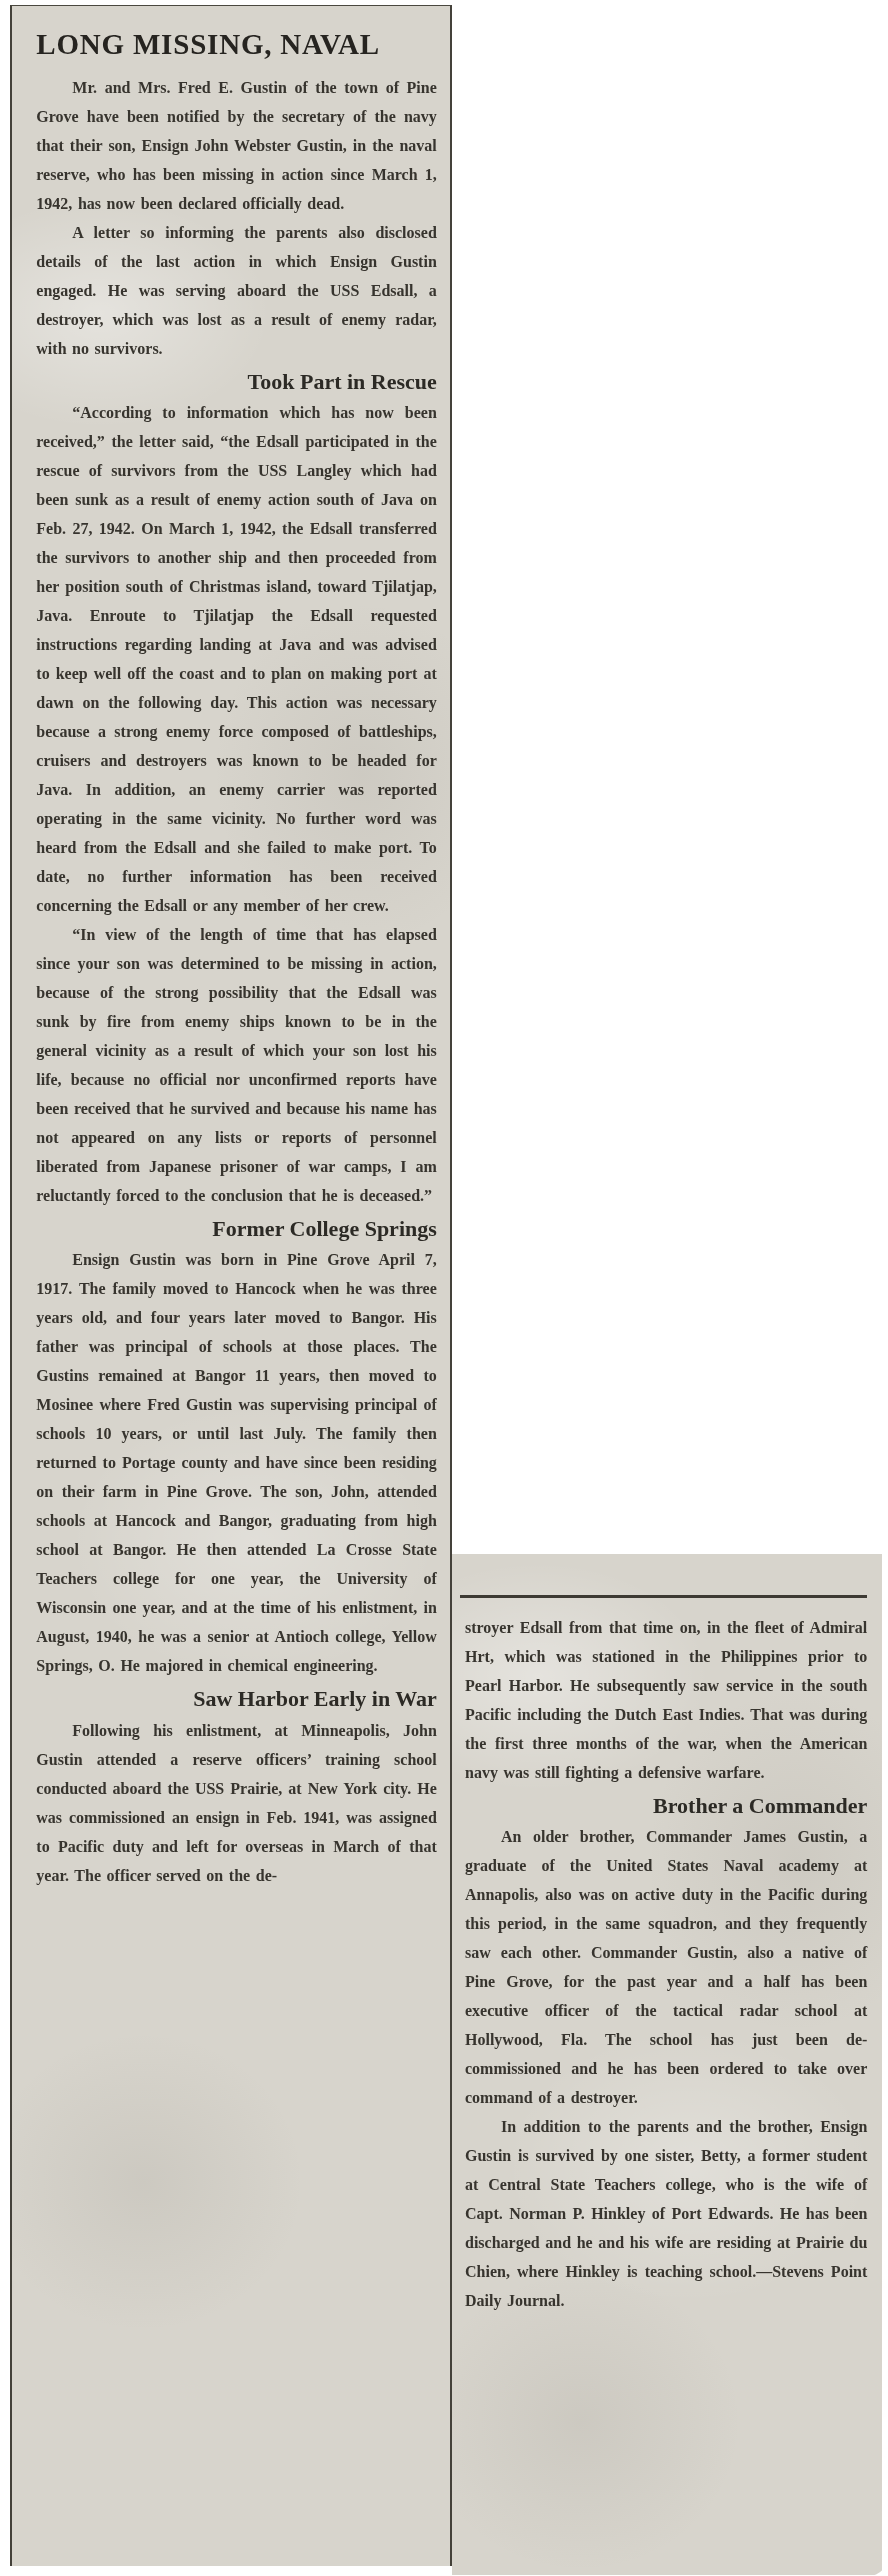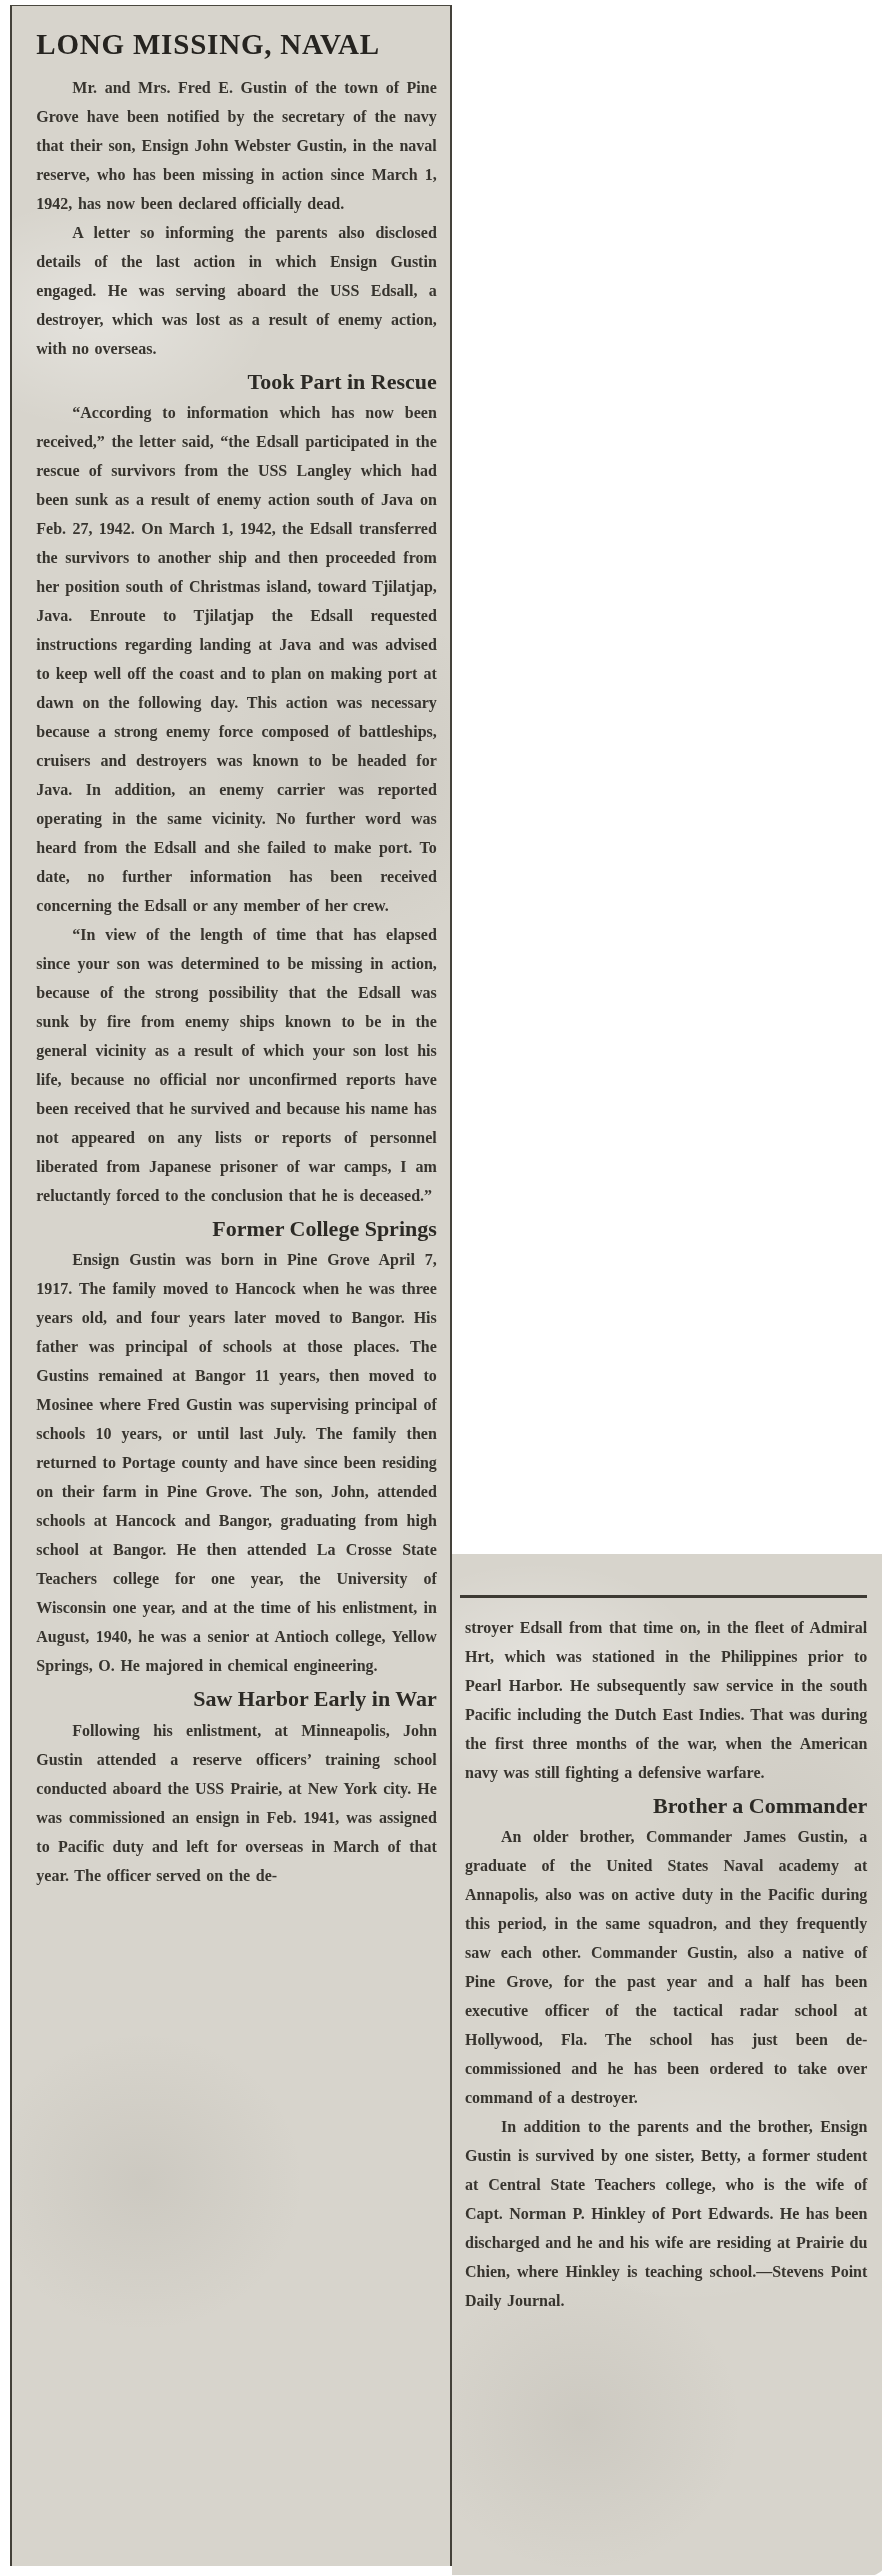--- a/index.html
+++ b/index.html
@@ -88,21 +88,21 @@
 <body>
 
 <div class="canvas">
 
   <div class="paper col-left">
     <h1 class="headline">
       <span class="l1">LONG MISSING, NAVAL</span>
     </h1>
 
     <p class="p">Mr. and Mrs. Fred E. Gustin of the town of Pine Grove have been notified by the secretary of the navy that their son, Ensign John Webster Gustin, in the naval reserve, who has been missing in action since March 1, 1942, has now been declared officially dead.</p>
-    <p class="p">A letter so informing the parents also disclosed details of the last action in which Ensign Gustin engaged. He was serving aboard the USS Edsall, a destroyer, which was lost as a result of enemy action, with no overseas.</p>
+    <p class="p">A letter so informing the parents also disclosed details of the last action in which Ensign Gustin engaged. He was serving aboard the USS Edsall, a destroyer, which was lost as a result of enemy radar, with no survivors.</p>
 
     <h2 class="subhead">Took Part in Rescue</h2>
     <p class="p">“According to information which has now been received,” the letter said, “the Edsall participated in the rescue of survivors from the USS Langley which had been sunk as a result of enemy action south of Java on Feb. 27, 1942. On March 1, 1942, the Edsall transferred the survivors to another ship and then proceeded from her position south of Christmas island, toward Tjilatjap, Java. Enroute to Tjilatjap the Edsall requested instructions regarding landing at Java and was advised to keep well off the coast and to plan on making port at dawn on the following day. This action was necessary because a strong enemy force composed of battleships, cruisers and destroyers was known to be headed for Java. In addition, an enemy carrier was reported operating in the same vicinity. No further word was heard from the Edsall and she failed to make port. To date, no further information has been received concerning the Edsall or any member of her crew.</p>
     <p class="p">“In view of the length of time that has elapsed since your son was determined to be missing in action, because of the strong possibility that the Edsall was sunk by fire from enemy ships known to be in the general vicinity as a result of which your son lost his life, because no official nor unconfirmed reports have been received that he survived and because his name has not appeared on any lists or reports of personnel liberated from Japanese prisoner of war camps, I am reluctantly forced to the conclusion that he is deceased.”</p>
 
     <h2 class="subhead">Former College Springs</h2>
     <p class="p">Ensign Gustin was born in Pine Grove April 7, 1917. The family moved to Hancock when he was three years old, and four years later moved to Bangor. His father was principal of schools at those places. The Gustins remained at Bangor 11 years, then moved to Mosinee where Fred Gustin was supervising principal of schools 10 years, or until last July. The family then returned to Portage county and have since been residing on their farm in Pine Grove. The son, John, attended schools at Hancock and Bangor, graduating from high school at Bangor. He then attended La Crosse State Teachers college for one year, the University of Wisconsin one year, and at the time of his enlistment, in August, 1940, he was a senior at Antioch college, Yellow Springs, O. He majored in chemical engineering.</p>
 
     <h2 class="subhead">Saw Harbor Early in War</h2>
     <p class="p">Following his enlistment, at Minneapolis, John Gustin attended a reserve officers’ training school conducted aboard the USS Prairie, at New York city. He was commissioned an ensign in Feb. 1941, was assigned to Pacific duty and left for overseas in March of that year. The officer served on the de-</p>

